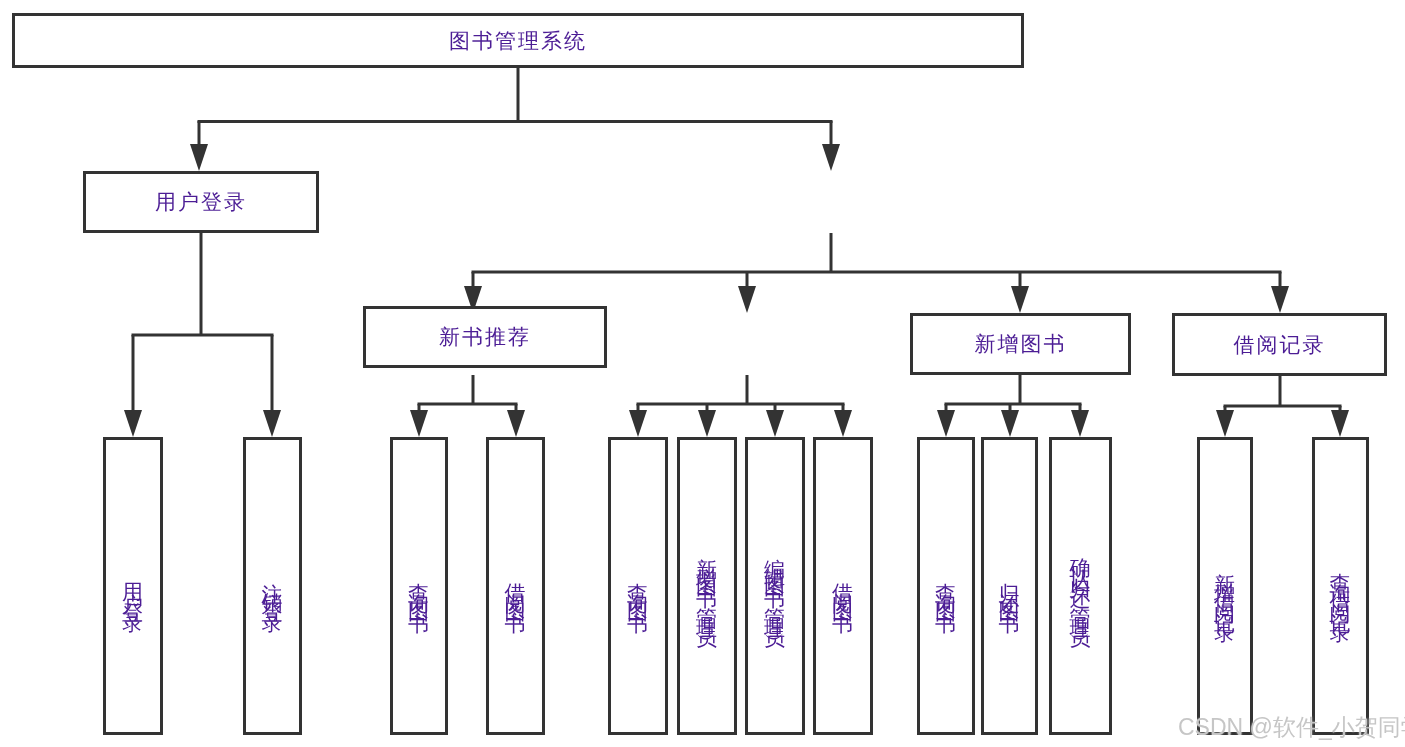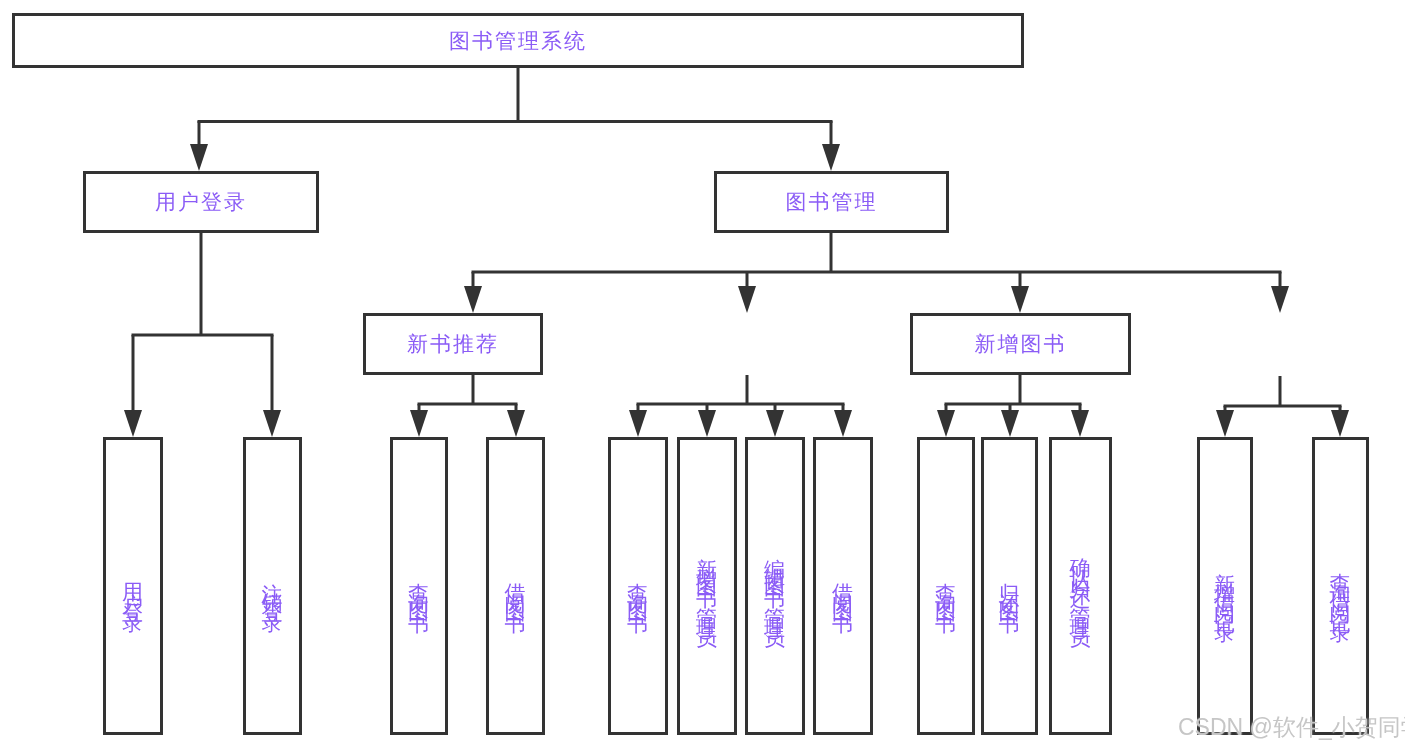--- a/index.html
+++ b/index.html
@@ -20,21 +20,21 @@
   .box {
     position: absolute;
     box-sizing: border-box;
     border: 3px solid #333333;
     background: #ffffff;
     display: flex;
     align-items: center;
     justify-content: center;
   }
   .label {
-    color: #8b5cf6;
+    color: #4c1d95;
     font-size: 21px;
     letter-spacing: 2px;
     white-space: nowrap;
   }
   .leaf .label {
     writing-mode: vertical-rl;
     text-orientation: mixed;
     letter-spacing: 10px;
     line-height: 1;
     white-space: normal;
@@ -123,29 +123,29 @@
     </g>
   </svg>
 
   <div class="box" style="left:12px; top:13px; width:1012px; height:55px;">
     <span class="label">图书管理系统</span>
   </div>
 
   <div class="box" style="left:83px; top:171px; width:236px; height:62px;">
     <span class="label">用户登录</span>
   </div>
-  <div class="box" style="left:714px; top:171px; width:235px; height:62px;">
-    <span class="label">图书管理</span>
-  </div>
 
-  <div class="box" style="left:363px; top:313px; width:180px; height:62px;">
+  <div class="box" style="left:363px; top:306px; width:244px; height:62px;">
     <span class="label">新书推荐</span>
   </div>
   <div class="box" style="left:910px; top:313px; width:221px; height:62px;">
     <span class="label">新增图书</span>
+  </div>
+  <div class="box" style="left:1172px; top:313px; width:215px; height:63px;">
+    <span class="label">借阅记录</span>
   </div>
 
   <div class="box leaf" style="left:103px; top:437px; width:60px; height:298px;">
     <span class="label">用户登录</span>
   </div>
   <div class="box leaf" style="left:243px; top:437px; width:59px; height:298px;">
     <span class="label">注销登录</span>
   </div>
 
   <div class="box leaf" style="left:390px; top:437px; width:58px; height:298px;">

